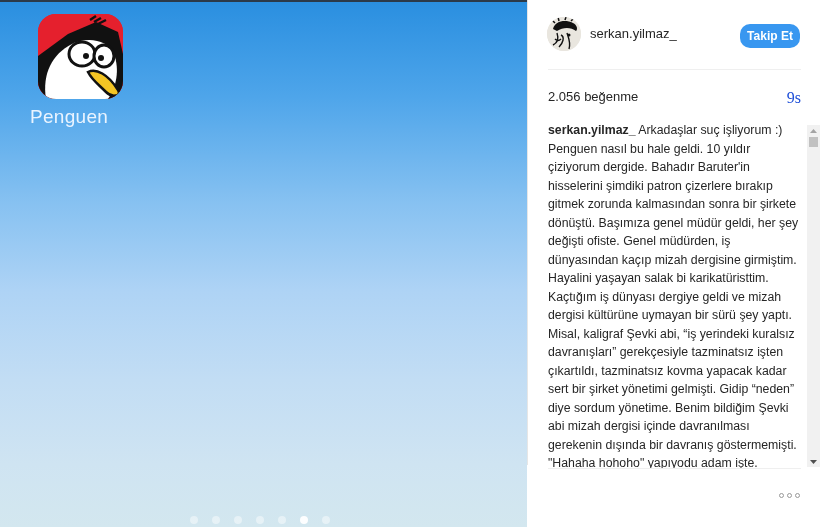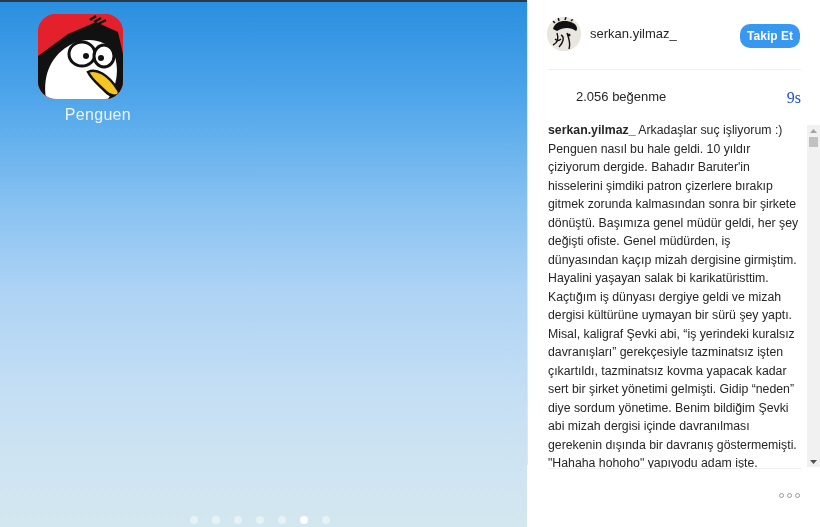--- a/index.html
+++ b/index.html
@@ -10,42 +10,42 @@
 
     .left-panel {
       position: absolute; left: 0; top: 2px; width: 527px; height: 525px;
       background: linear-gradient(180deg, #2a8fe0 0%, #4ea5ea 18%, #86c1f1 38%, #aed3f5 55%, #c2ddf4 72%, #cfe4f2 88%, #d3e7ef 100%);
       overflow: hidden;
     }
 
     .app-icon { position: absolute; left: 38px; top: 12px; width: 85px; height: 85px; border-radius: 18px; background: #e5202d; overflow: hidden; }
     .app-icon svg { width: 85px; height: 85px; display: block; }
     .app-label {
-      position: absolute; left: 30px; top: 104px; width: 101px; text-align: right;
-      color: #eaf4ff; font-family: "Liberation Sans", sans-serif; font-size: 16px; letter-spacing: 0.3px;
+      position: absolute; left: 30px; top: 104px; width: 101px; text-align: left;
+      color: #eaf4ff; font-family: "Liberation Sans", sans-serif; font-size: 19px; letter-spacing: 0.3px;
     }
 
     .page-dots { position: absolute; left: 190px; top: 514px; display: flex; gap: 14px; }
     .dot { width: 8px; height: 8px; border-radius: 50%; background: rgba(255,255,255,0.45); }
     .dot.active { background: rgba(255,255,255,0.95); }
 
     .right-panel { position: absolute; left: 527px; top: 0; width: 293px; height: 465px; background: #fff; border-left: 1px solid #e6e6e6; }
 
     .header { position: absolute; left: 0; top: 0; width: 293px; height: 68px; }
     .avatar { position: absolute; left: 19px; top: 17px; width: 34px; height: 34px; border-radius: 50%; background: #e9e6df; overflow: hidden; }
     .avatar svg { width: 34px; height: 34px; display: block; }
     .username { position: absolute; left: 62px; top: 26px; font-family: "Liberation Sans", sans-serif; font-size: 13px; color: #262626; }
     .follow-btn {
       position: absolute; left: 212px; top: 24px; width: 60px; height: 24px; background: #3897f0; color: #fff;
       border: none; border-radius: 10px; font-family: "Liberation Sans", sans-serif; font-size: 12px; font-weight: bold; cursor: pointer;
     }
     .divider { position: absolute; left: 20px; top: 69px; width: 253px; height: 1px; background: #efefef; }
 
     .likes-row { position: absolute; left: 20px; top: 89px; width: 253px; height: 18px; }
-    .likes { position: absolute; left: 0; top: 0; font-family: "Liberation Sans", sans-serif; font-size: 13px; color: #262626; margin-left: 28px; }
+    .likes { position: absolute; left: 0; top: 0; font-family: "Liberation Sans", sans-serif; font-size: 13px; color: #262626; }
     .time { position: absolute; right: 0; top: 0; font-family: Liberation Serif, serif; font-size: 16px; color: #1d4ed8; }
 
     .comment-area { position: absolute; left: 20px; top: 121px; width: 254px; height: 347px; overflow: hidden; }
     .comment-text { font-family: "Liberation Sans", sans-serif; font-size: 12.3px; line-height: 18.5px; color: #262626; }
     .comment-author { font-weight: bold; color: #262626; }
 
     .scrollbar { position: absolute; left: 279px; top: 125px; width: 13px; height: 342px; background: #f1f1f1; }
     .scroll-arrow-up { position: absolute; left: 0; top: 0; width: 13px; height: 11px; display: flex; align-items: center; justify-content: center; }
     .scroll-arrow-down { position: absolute; left: 0; bottom: 0; width: 13px; height: 11px; display: flex; align-items: center; justify-content: center; }
     .scroll-thumb { position: absolute; left: 2px; top: 12px; width: 9px; height: 10px; background: #c1c1c1; }

